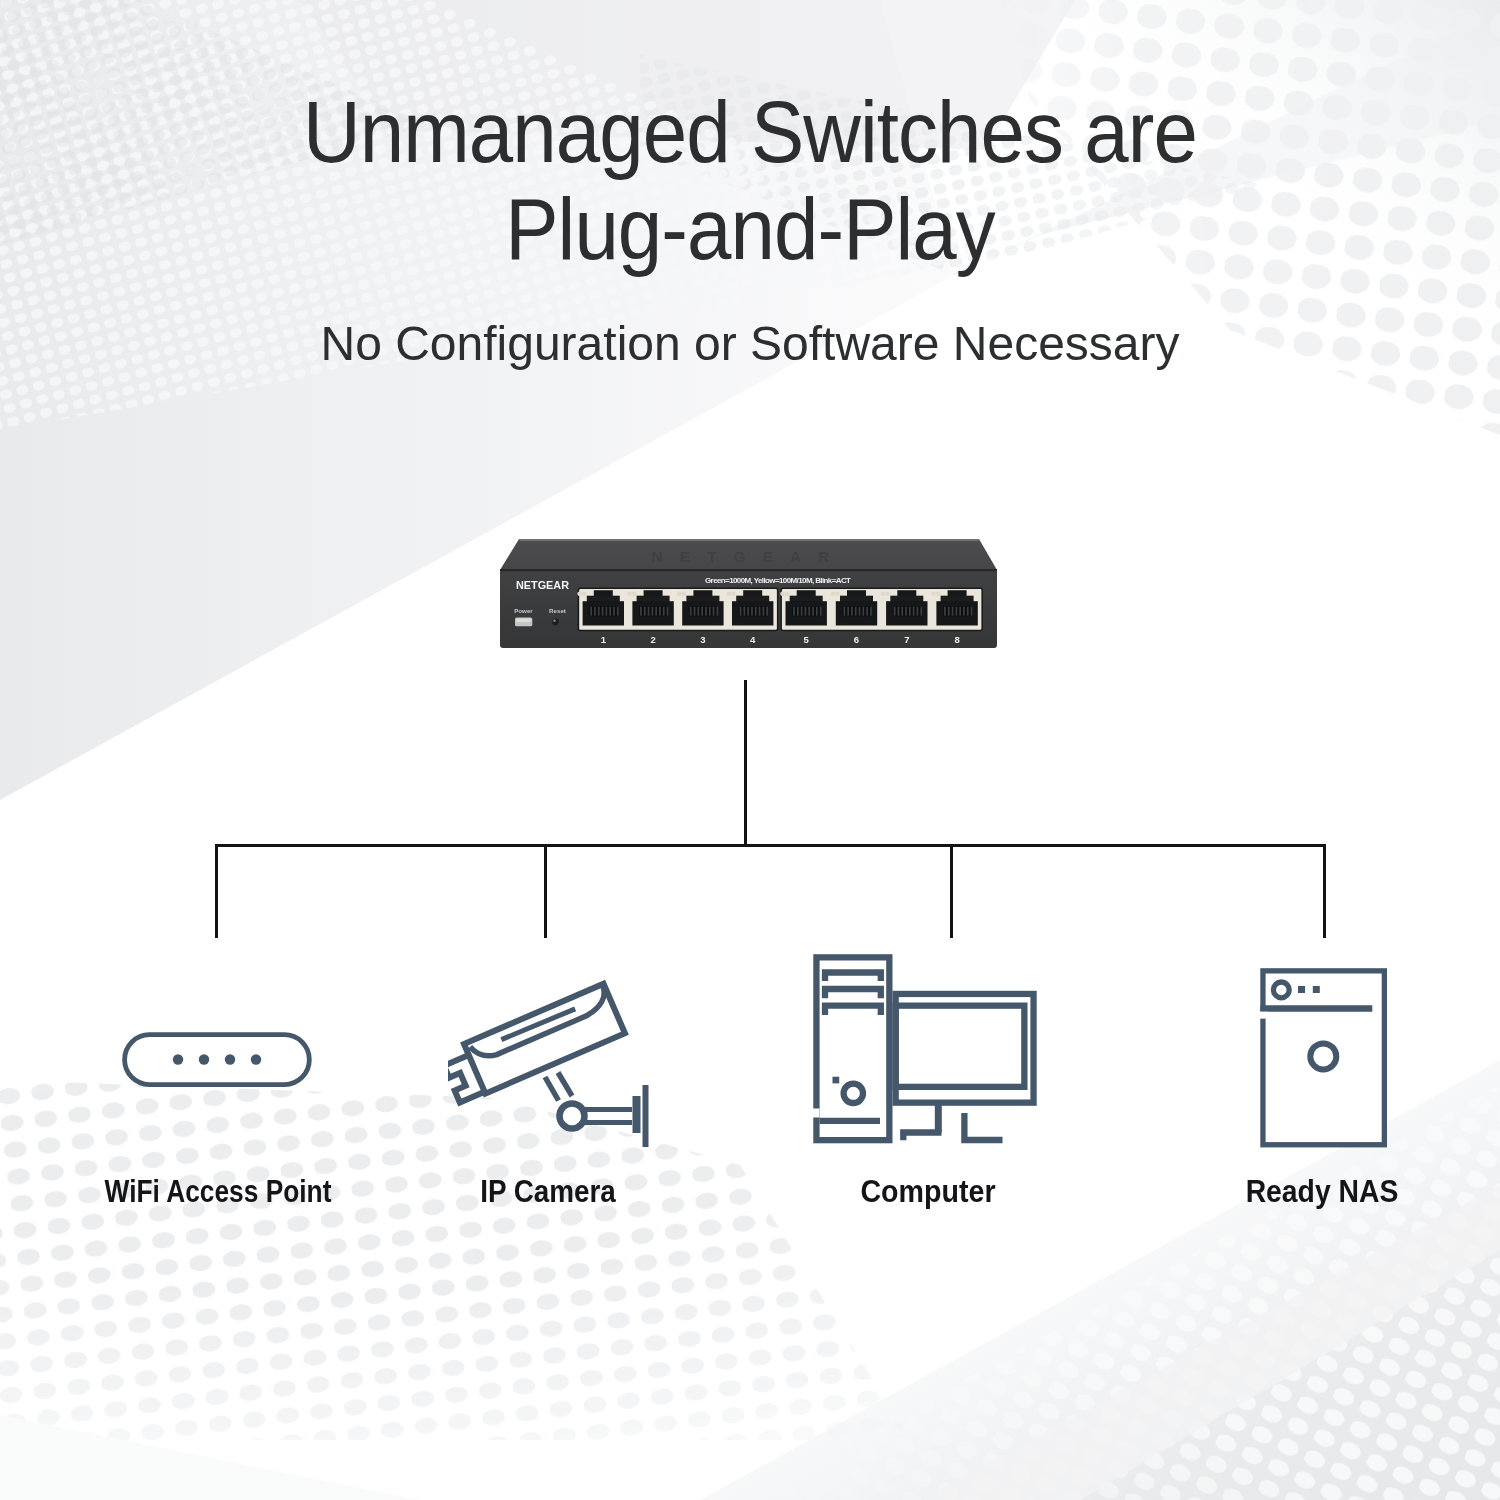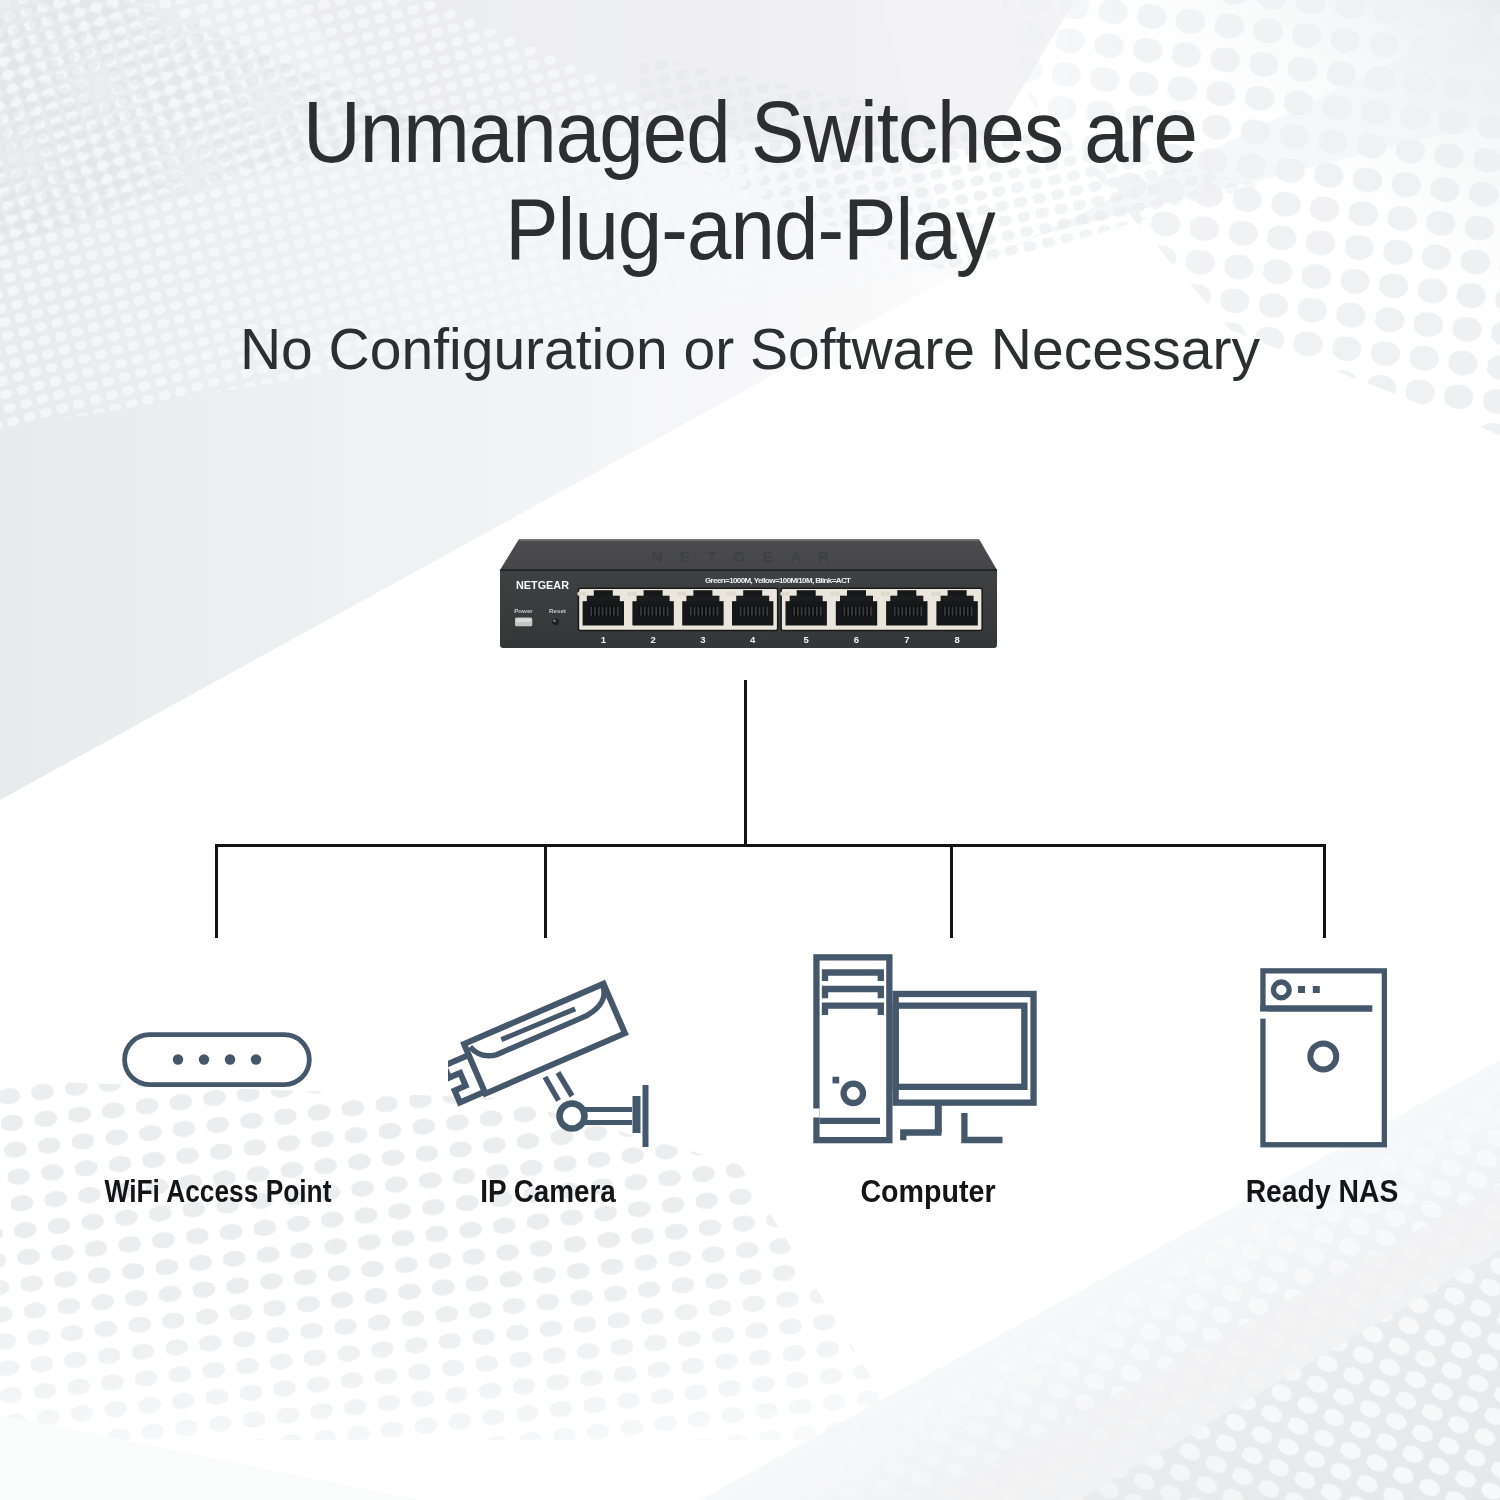--- a/index.html
+++ b/index.html
@@ -3,21 +3,21 @@
 <meta charset="utf-8">
 <style>
 html,body{margin:0;padding:0;}
 body{width:1500px;height:1500px;overflow:hidden;background:#fff;
   font-family:"Liberation Sans",sans-serif;}
 #page{position:relative;width:1500px;height:1500px;overflow:hidden;}
 #bg{position:absolute;left:0;top:0;}
 .title{position:absolute;left:0;top:82.8px;width:1500px;text-align:center;
   font-size:88px;line-height:97px;color:#2c2e30;letter-spacing:-1px;transform:scaleX(0.907);}
 .subtitle{position:absolute;left:0;top:316px;width:1500px;text-align:center;
-  font-size:57px;color:#2c2e30;}
+  font-size:48px;color:#2c2e30;}
 .lbl{position:absolute;font-size:31px;font-weight:bold;color:#151517;white-space:nowrap;}
 .cline{position:absolute;background:#131313;}
 </style>
 </head>
 <body>
 <div id="page">
 <svg id="bg" width="1500" height="1500" viewBox="0 0 1500 1500">
 <defs>
 <pattern id="dotsTL" width="17" height="14" patternUnits="userSpaceOnUse" patternTransform="rotate(-15)">
   <ellipse cx="5.5" cy="4.5" rx="6.4" ry="5" fill="#f6f7f9"></ellipse>

